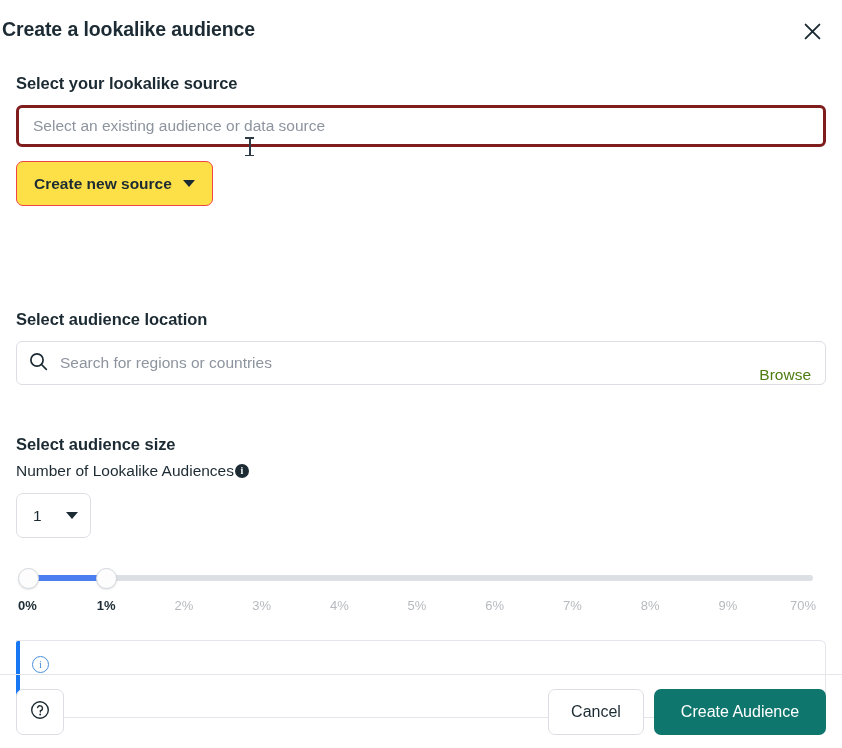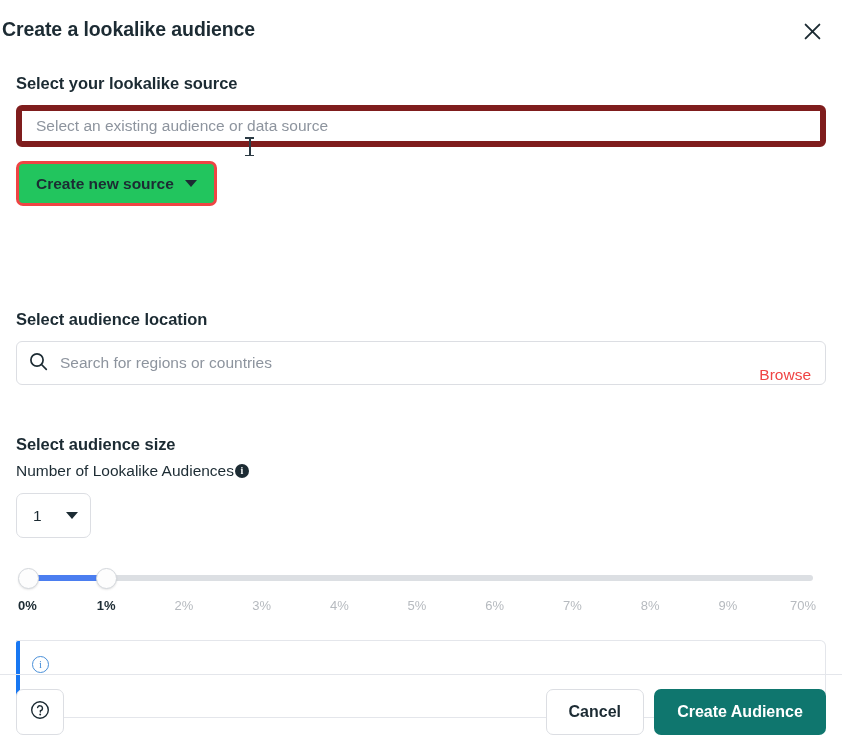--- a/index.html
+++ b/index.html
@@ -72,38 +72,38 @@
     letter-spacing: -0.05px;
   }
 
   
   .sec-source { position: absolute; left: 16px; top: 12px; width: 810px; }
   .sec-source .section-title { margin: 0 0 12px 0; }
 
   .text-field {
     width: 810px;
     height: 42px;
-    border: 6px solid #7f1d1d;
+    border: 3px solid #7f1d1d;
     border-radius: 6px;
     background: #fff;
     display: flex;
     align-items: center;
     padding: 0 14px;
     font-size: 15.5px;
     color: #9aa0a6;
     cursor: text;
   }
   .text-field .ph { color: #8d949e; font-size: 15.5px; }
 
   .pill-button {
     margin-top: 14px;
     height: 45px;
-    border: 3px solid #ef4444;
+    border: 1px solid #ef4444;
     border-radius: 7px;
-    background: #22c55e;
+    background: #fde047;
     display: inline-flex;
     align-items: center;
     gap: 11px;
     padding: 0 17px;
     font-size: 15.5px;
     font-weight: bold;
     color: #1c2b33;
     cursor: pointer;
     font-family: "Liberation Sans", sans-serif;
   }
@@ -130,21 +130,21 @@
     cursor: text;
   }
   .search-field .ph {
     flex: 1 1 auto;
     margin-left: 12px;
     font-size: 15.5px;
     color: #8d949e;
   }
   .browse-link {
     font-size: 15.5px;
-    color: #ef4444;
+    color: #4d7c0f;
     cursor: pointer;
     white-space: nowrap;
     margin-top: 24px;
   }
 
   
   .sec-size { position: absolute; left: 16px; top: 373px; width: 810px; }
   .sec-size .section-title { margin: 0 0 8px 0; }
   .sublabel-row {
     display: flex;
@@ -313,21 +313,20 @@
   .btn {
     height: 46px;
     border-radius: 7px;
     font-size: 16px;
     font-family: "Liberation Sans", sans-serif;
     cursor: pointer;
     padding: 0 22px;
     display: flex;
     align-items: center;
     justify-content: center;
-    font-weight: bold;
   }
   .btn-cancel {
     border: 1px solid #dcdee3;
     background: #fff;
     color: #1c2b33;
     min-width: 96px;
     margin-right: 10px;
   }
   .btn-primary-disabled {
     border: none;

